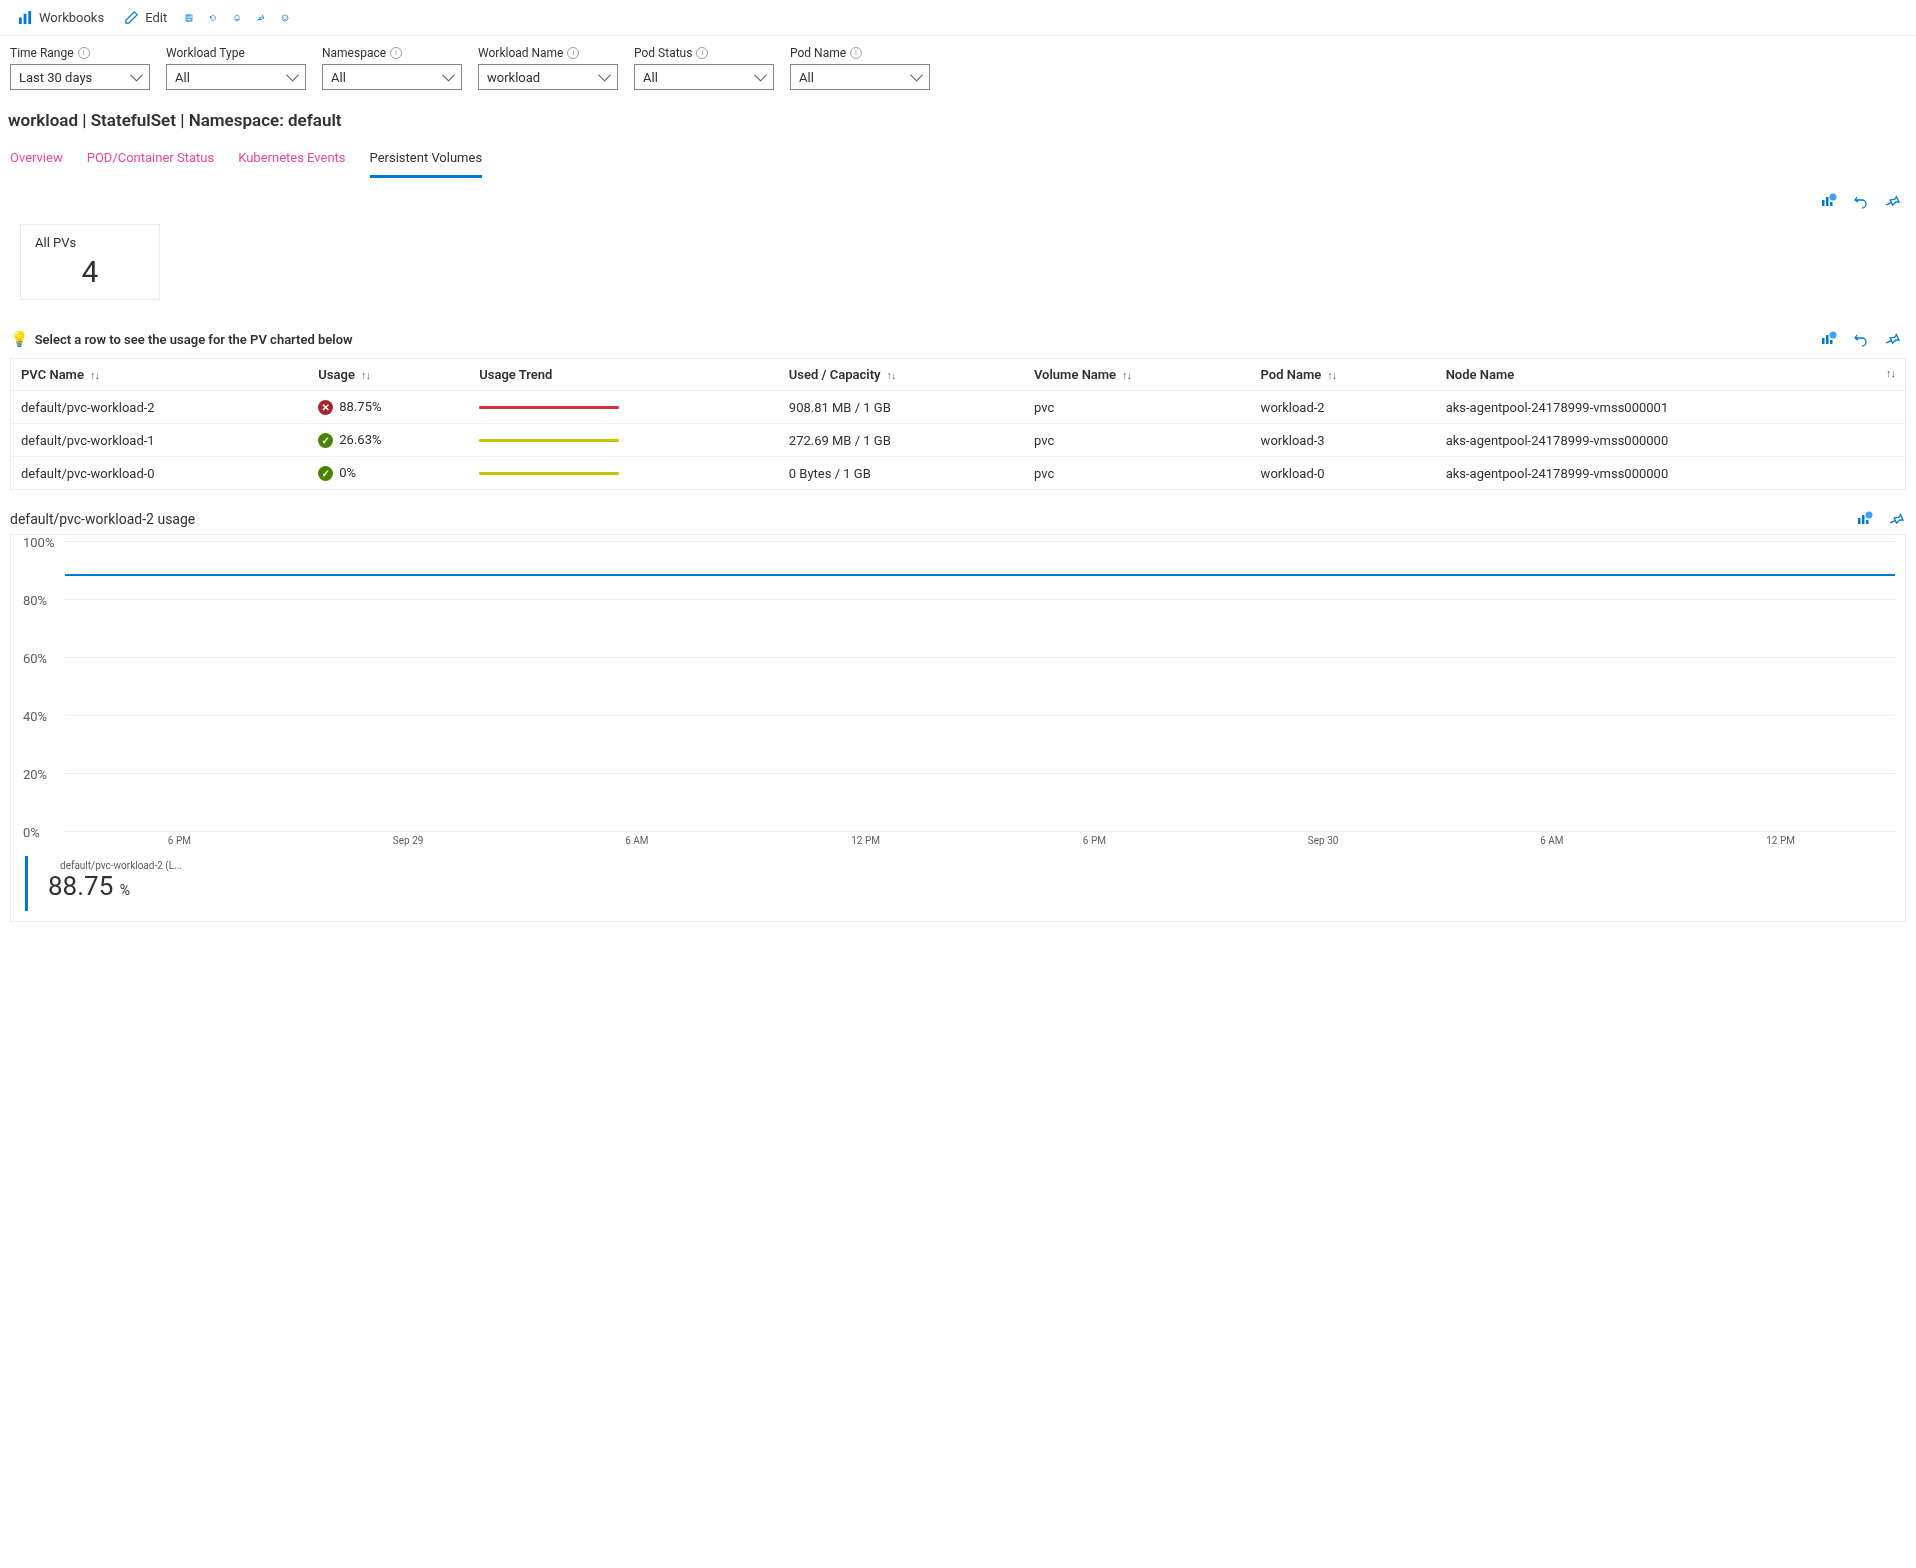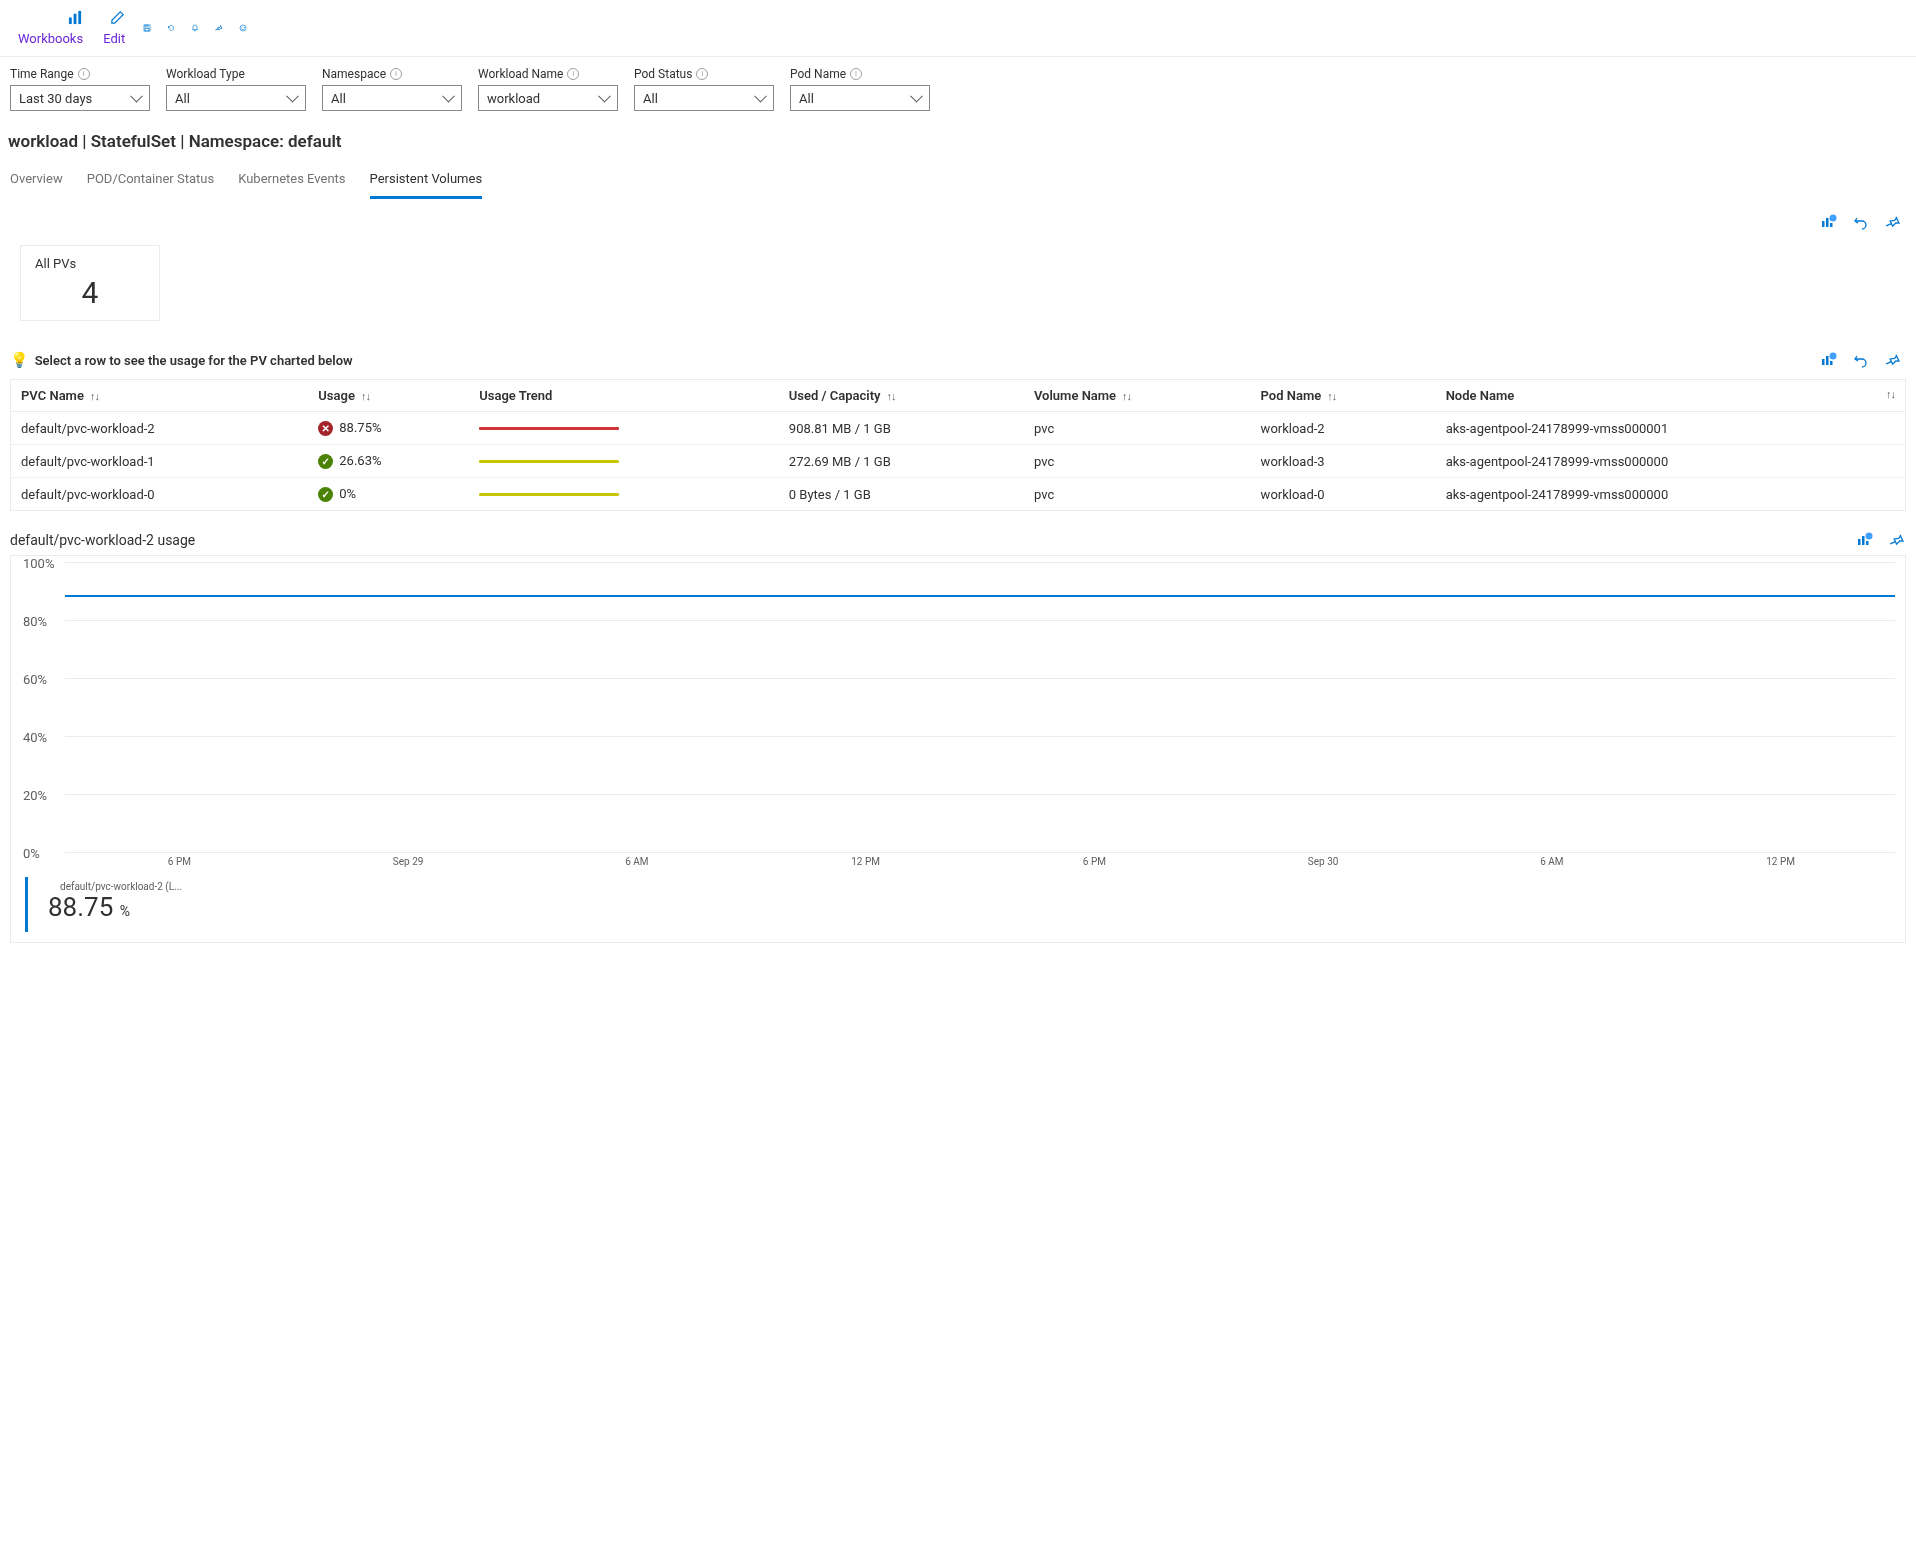--- a/index.html
+++ b/index.html
@@ -13,26 +13,25 @@
   }
   .toolbar {
     display: flex;
     align-items: center;
     padding: 6px 10px;
     border-bottom: 1px solid #edebe9;
     gap: 4px;
   }
   .toolbar-item {
     display: inline-flex;
-    align-items: flex-end;
+    align-items: flex-start;
     gap: 6px;
     padding: 4px 8px;
     cursor: pointer;
-    color: #6d28d9;
-    flex-direction: column;
+    color: #404040;
   }
   .toolbar-icon {
     display: inline-flex;
     align-items: center;
     justify-content: center;
     width: 20px;
     height: 20px;
     cursor: pointer;
     color: #0078d4;
     padding: 2px 6px;
@@ -97,21 +96,21 @@
   }
   .tabs {
     display: flex;
     gap: 24px;
     padding: 10px 10px 0 10px;
     border-bottom: 0px solid #edebe9;
   }
   .tab {
     padding: 6px 0 10px 0;
     cursor: pointer;
-    color: #737373;
+    color: #ec4899;
     border-bottom: 3px solid transparent;
   }
   .tab.active {
     color: #323130;
     border-bottom-color: #0078d4;
     font-weight: 400;
   }
   .section-actions {
     display: flex;
     justify-content: flex-end;

